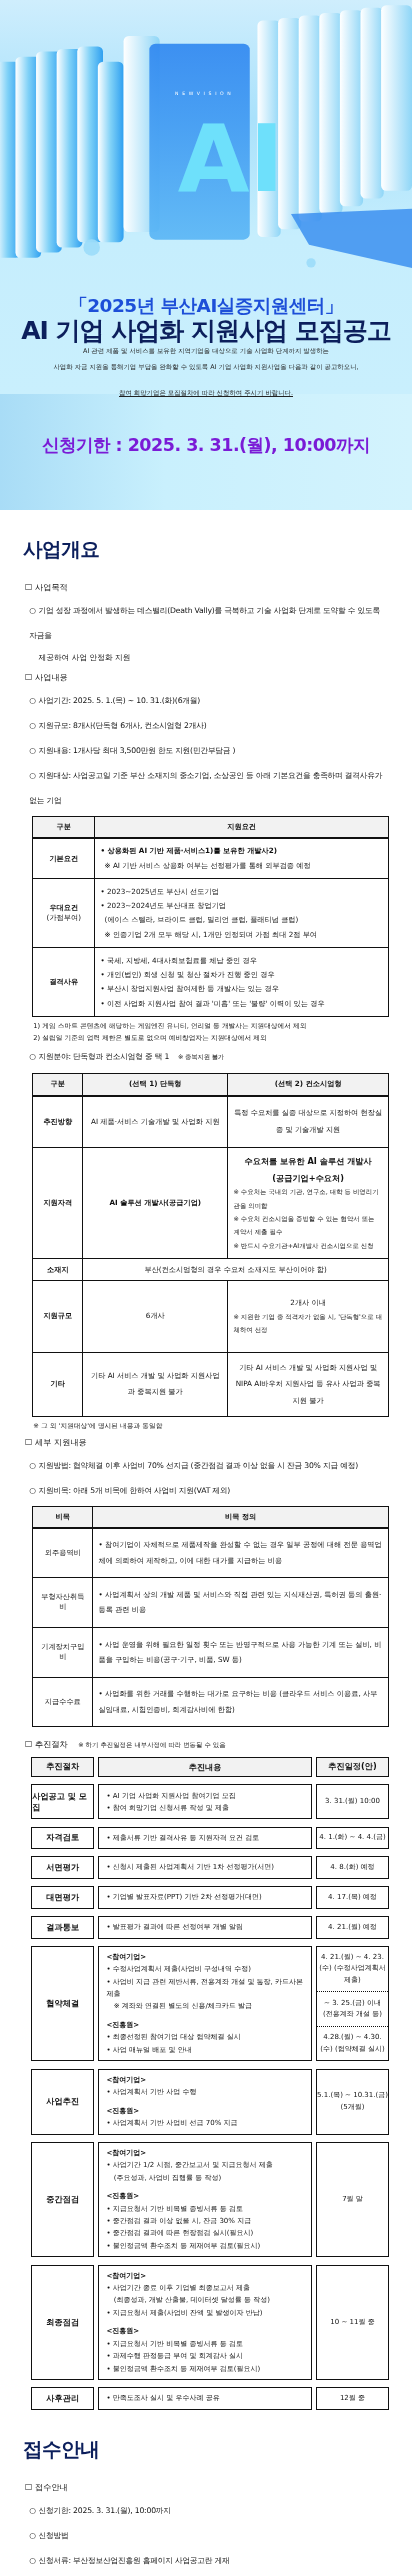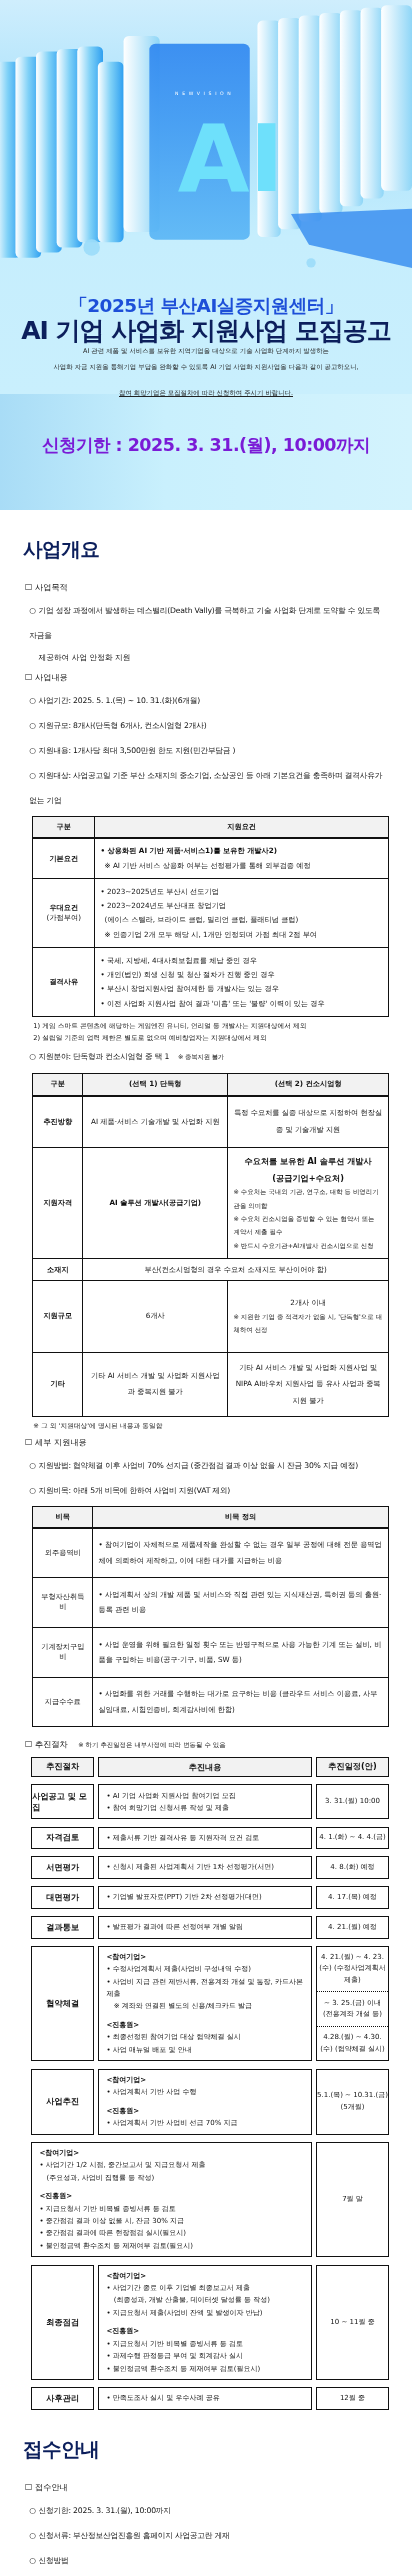--- a/index.html
+++ b/index.html
@@ -324,20 +324,21 @@
             <div>• 사업계획서 기반 사업 수행</div>
             <div class="gap"></div>
             <div class="grp">&lt;진흥원&gt;</div>
             <div>• 사업계획서 기반 사업비 선급 70% 지급</div>
           </div>
           <div class="p3">
             <div class="">5.1.(목) ~ 10.31.(금) (5개월)</div>
           </div>
         </div>
         <div class="proc-row">
+          <div class="p1">중간점검</div>
           <div class="p2">
             <div class="grp">&lt;참여기업&gt;</div>
             <div>• 사업기간 1/2 시점, 중간보고서 및 지급요청서 제출</div>
             <div class="ind">(주요성과, 사업비 집행률 등 작성)</div>
             <div class="gap"></div>
             <div class="grp">&lt;진흥원&gt;</div>
             <div>• 지급요청서 기반 비목별 증빙서류 등 검토</div>
             <div>• 중간점검 결과 이상 없을 시, 잔금 30% 지급</div>
             <div>• 중간점검 결과에 따른 현장점검 실시(필요시)</div>
             <div>• 불인정금액 환수조치 등 제재여부 검토(필요시)</div>
@@ -373,20 +374,20 @@
           </div>
         </div>
       </div>
   </div>
 </div>
 
 <div class="section">
   <div class="sec-title">접수안내</div>
   <div class="box-h">접수안내</div>
   <div class="ci"><span class="o">○</span><span>신청기한: 2025. 3. 31.(월), 10:00까지</span></div>
+  <div class="ci"><span class="o">○</span><span>신청방법</span></div>
   <div class="ci"><span class="o">○</span><span>신청서류: 부산정보산업진흥원 홈페이지 사업공고란 게재</span></div>
-  <div class="ci"><span class="o">○</span><span>신청방법</span></div>
   <div class="dash">- 담당자 이메일 (boseulkang@busanit.or.kr) 접수 ※ 방문, 우편 접수불가</div>
   <div class="dash">- 접수 시 이메일 제목 '(단독형 or 컨소시엄형) AI 기업사업화 지원사업 신청_기업명'으로 작성</div>
   <div class="dash">※ 이메일 접수 후, 담당자에 접수 확인을 위한 연락 필요</div>
 
 </div>
 
 
 </body></html>

